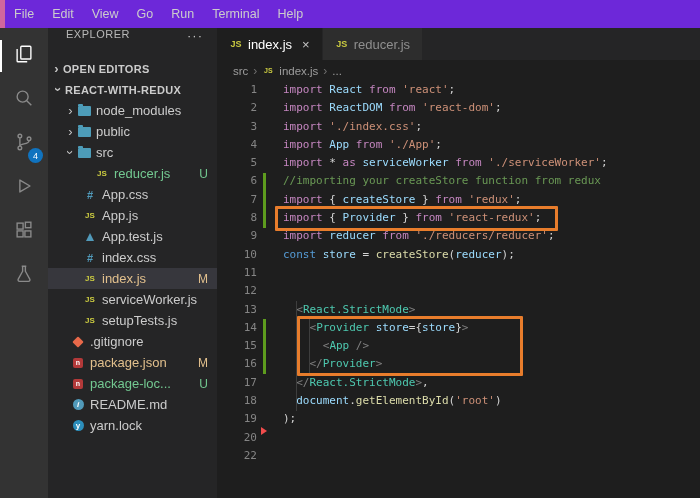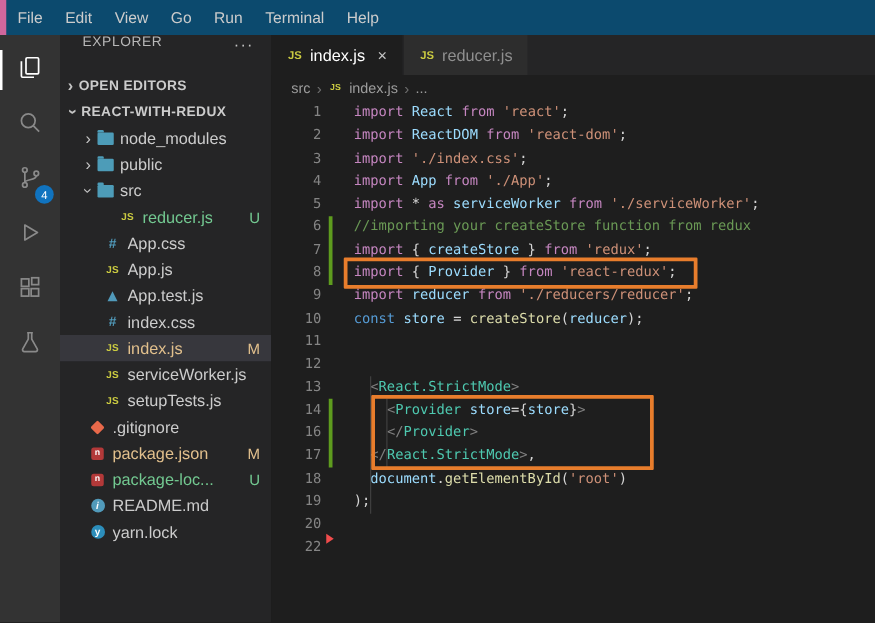--- a/index.html
+++ b/index.html
@@ -2,21 +2,21 @@
 <html><head>
 <meta charset="utf-8">
 <style>
   * { box-sizing: border-box; margin: 0; padding: 0; }
   html,body { width:700px; height:498px; overflow:hidden; background:#1e1e1e;
     font-family:"Liberation Sans", sans-serif; }
 
   .app { width:700px; height:498px; display:flex; flex-direction:column; }
 
   
-  .menubar { height:28px; background:#0c4a6e; display:flex; align-items:center;
+  .menubar { height:28px; background:#6d28d9; display:flex; align-items:center;
     color:#cccccc; font-size:12.5px; flex-shrink:0; }
   .accent { width:5px; height:100%; background:#d0679d; flex-shrink:0; }
   .menu-item { padding:0 9px; height:100%; display:flex; align-items:center; cursor:default; }
 
   .body { display:flex; height:470px; }
 
   
   .activitybar { width:48px; background:#333333; flex-shrink:0; display:flex;
     flex-direction:column; align-items:center; padding-top:6px; }
   .ab-item { width:48px; height:44px; display:flex; align-items:center; justify-content:center;
@@ -334,20 +334,21 @@
             <div class="code-line"><span class="ln">5</span><span class="lc"><span class="tk-k">import </span><span class="tk-p">* </span><span class="tk-k">as </span><span class="tk-id">serviceWorker </span><span class="tk-k">from </span><span class="tk-s">'./serviceWorker'</span><span class="tk-p">;</span></span></div>
             <div class="code-line"><span class="ln">6</span><span class="lc"><span class="tk-c">//importing your createStore function from redux</span></span></div>
             <div class="code-line"><span class="ln">7</span><span class="lc"><span class="tk-k">import </span><span class="tk-p">{ </span><span class="tk-id">createStore</span><span class="tk-p"> } </span><span class="tk-k">from </span><span class="tk-s">'redux'</span><span class="tk-p">;</span></span></div>
             <div class="code-line"><span class="ln">8</span><span class="lc"><span class="tk-k">import </span><span class="tk-p">{ </span><span class="tk-id">Provider</span><span class="tk-p"> } </span><span class="tk-k">from </span><span class="tk-s">'react-redux'</span><span class="tk-p">;</span></span></div>
             <div class="code-line"><span class="ln">9</span><span class="lc"><span class="tk-k">import </span><span class="tk-id">reducer </span><span class="tk-k">from </span><span class="tk-s">'./reducers/reducer'</span><span class="tk-p">;</span></span></div>
             <div class="code-line"><span class="ln">10</span><span class="lc"><span class="tk-kb">const </span><span class="tk-id">store </span><span class="tk-p">= </span><span class="tk-fn">createStore</span><span class="tk-p">(</span><span class="tk-id">reducer</span><span class="tk-p">);</span></span></div>
             <div class="code-line"><span class="ln">11</span><span class="lc"></span></div>
             <div class="code-line"><span class="ln">12</span></div>
             <div class="code-line"><span class="ln">13</span><span class="lc"><span class="tk-p">  </span><span class="tk-tb">&lt;</span><span class="tk-tag">React.StrictMode</span><span class="tk-tb">&gt;</span></span></div>
             <div class="code-line"><span class="ln">14</span><span class="lc"><span class="tk-p">    </span><span class="tk-tb">&lt;</span><span class="tk-tag">Provider</span><span class="tk-id"> store</span><span class="tk-p">=</span><span class="tk-p">{</span><span class="tk-id">store</span><span class="tk-p">}</span><span class="tk-tb">&gt;</span></span></div>
+            <div class="code-line"><span class="ln">15</span><span class="lc"><span class="tk-p">      </span><span class="tk-tb">&lt;</span><span class="tk-tag">App</span><span class="tk-tb"> /&gt;</span></span></div>
             <div class="code-line"><span class="ln">16</span><span class="lc"><span class="tk-p">    </span><span class="tk-tb">&lt;/</span><span class="tk-tag">Provider</span><span class="tk-tb">&gt;</span></span></div>
             <div class="code-line"><span class="ln">17</span><span class="lc"><span class="tk-p">  </span><span class="tk-tb">&lt;/</span><span class="tk-tag">React.StrictMode</span><span class="tk-tb">&gt;</span><span class="tk-p">,</span></span></div>
             <div class="code-line"><span class="ln">18</span><span class="lc"><span class="tk-p">  </span><span class="tk-id">document</span><span class="tk-p">.</span><span class="tk-fn">getElementById</span><span class="tk-p">(</span><span class="tk-s">'root'</span><span class="tk-p">)</span></span></div>
             <div class="code-line"><span class="ln">19</span><span class="lc"><span class="tk-p">);</span></span></div>
             <div class="code-line"><span class="ln">20</span><span class="lc"></span></div>
             <div class="code-line"><span class="ln">22</span><span class="lc"></span></div>
           </div>
         <div class="iguide" id="ig1"></div>
         <div class="iguide" id="ig2"></div>
         <div class="gutter-add" id="gadd1"></div>

